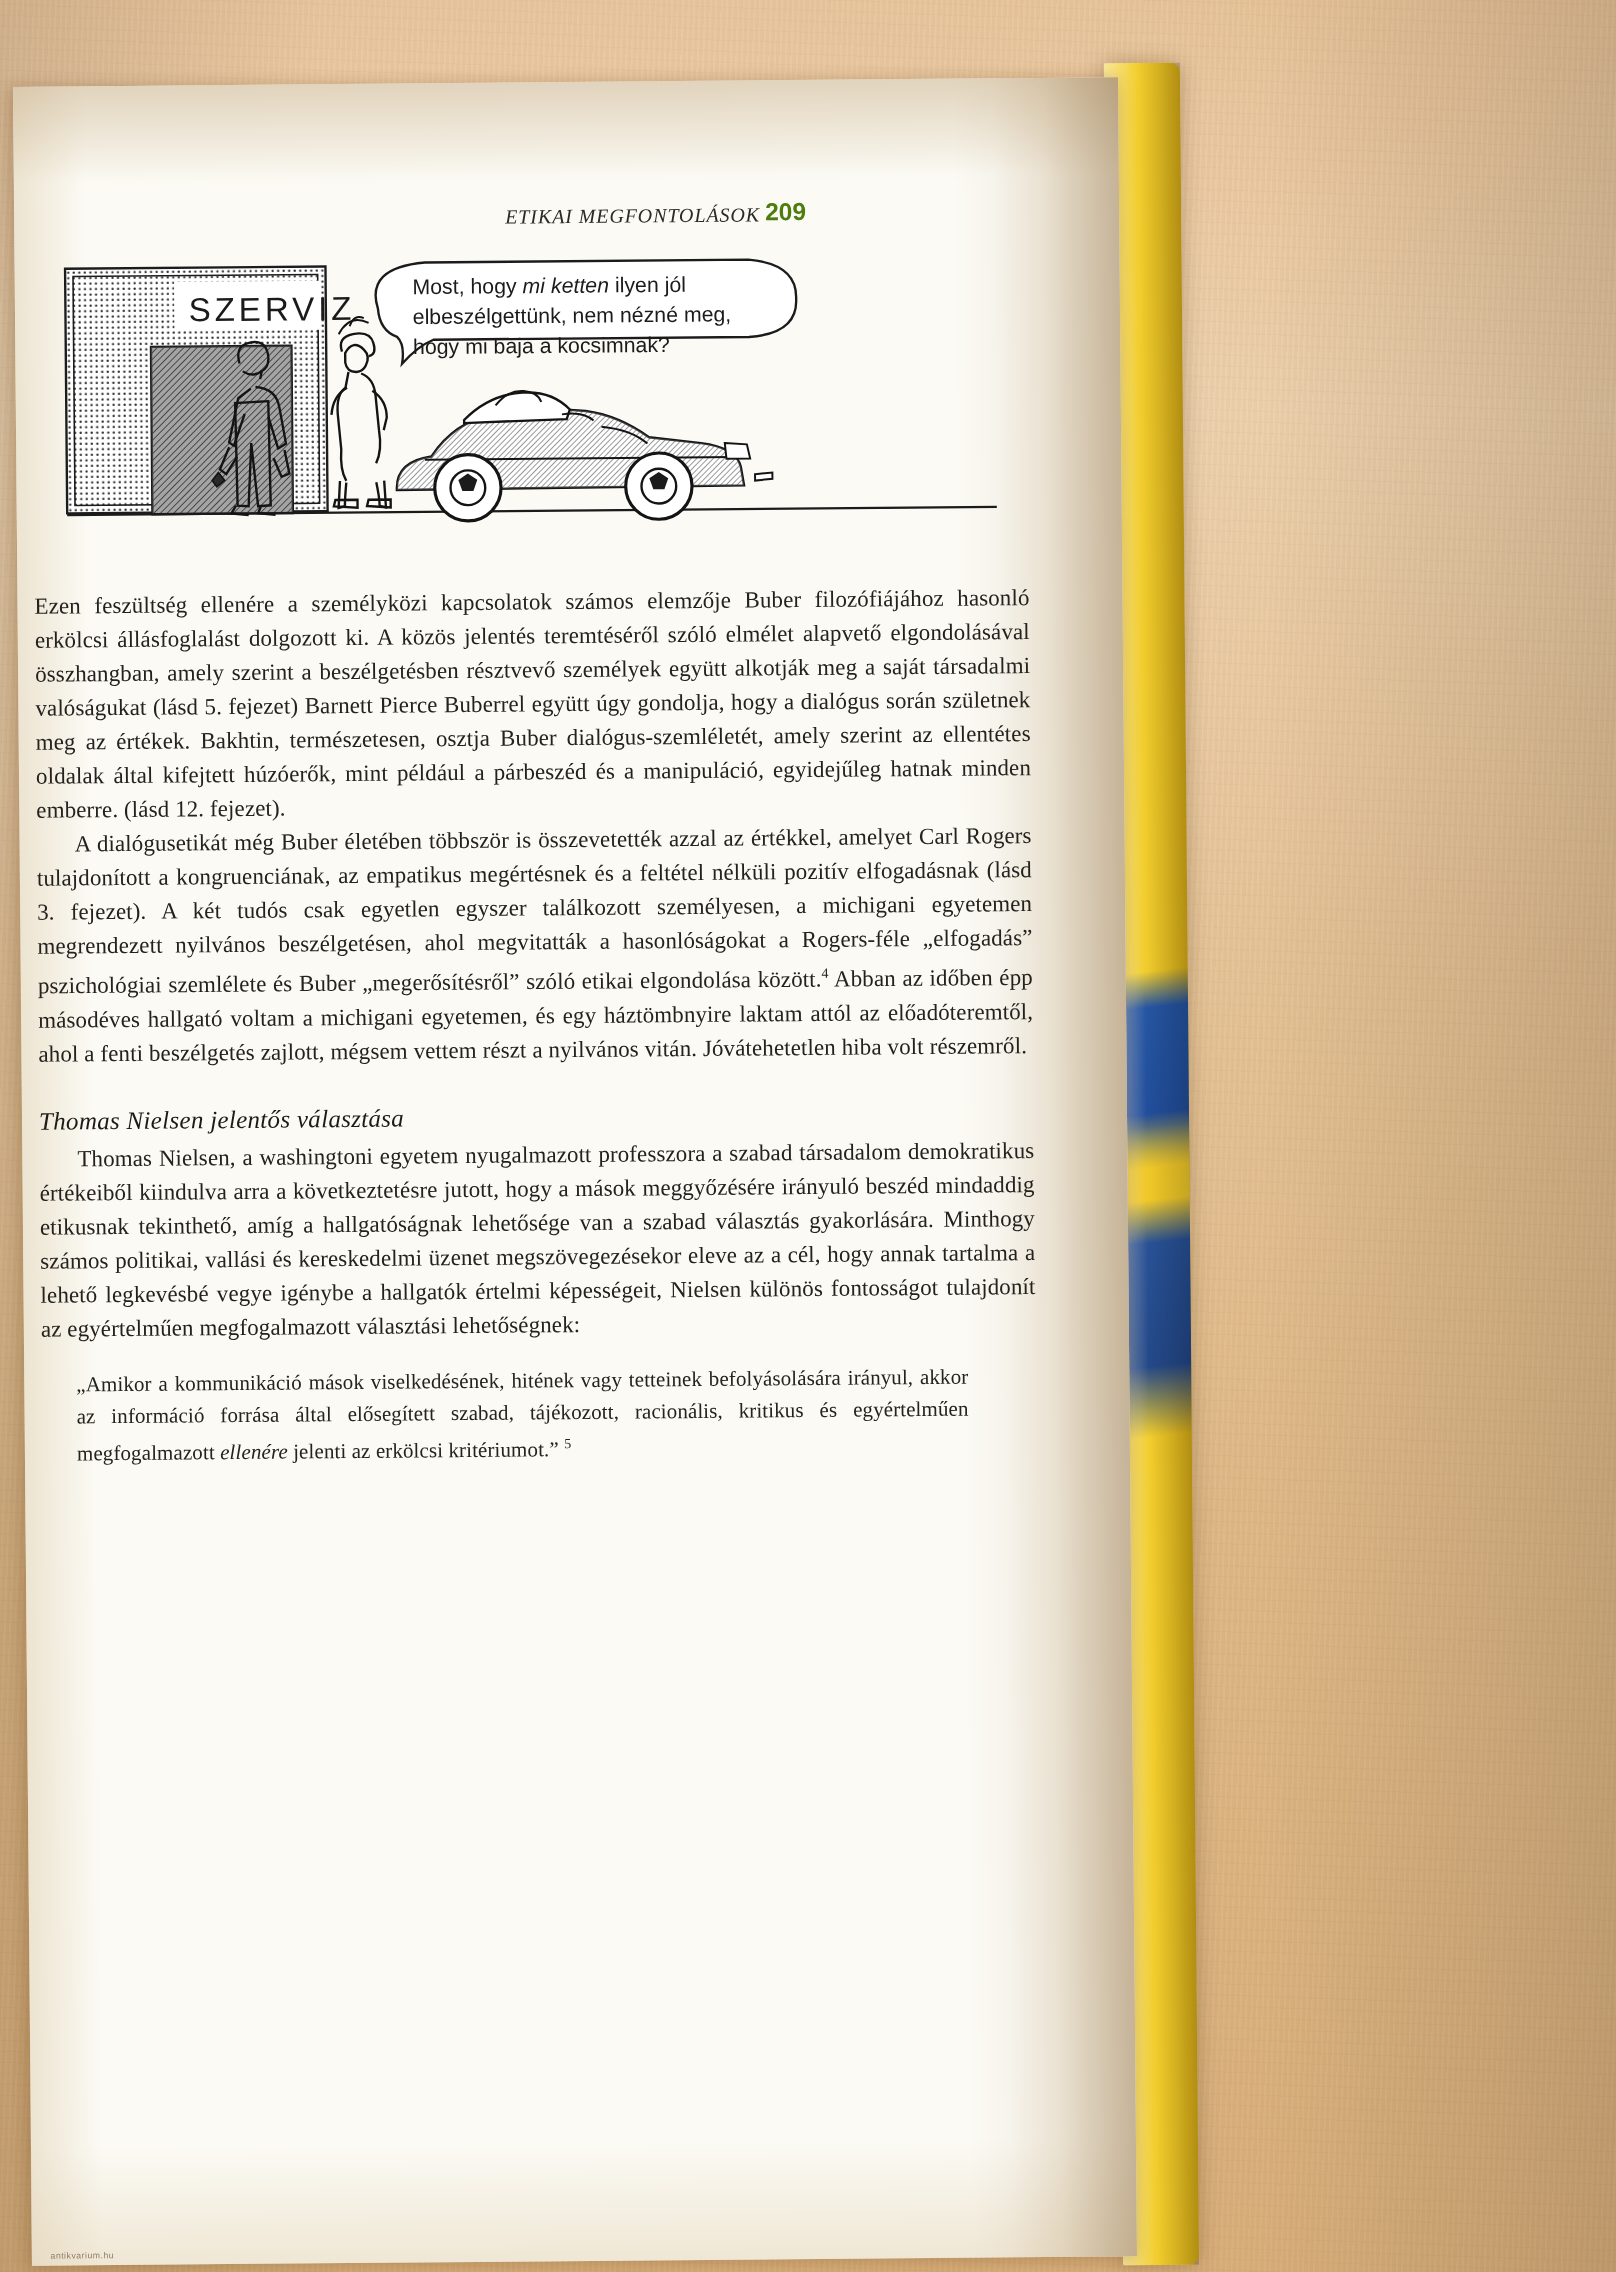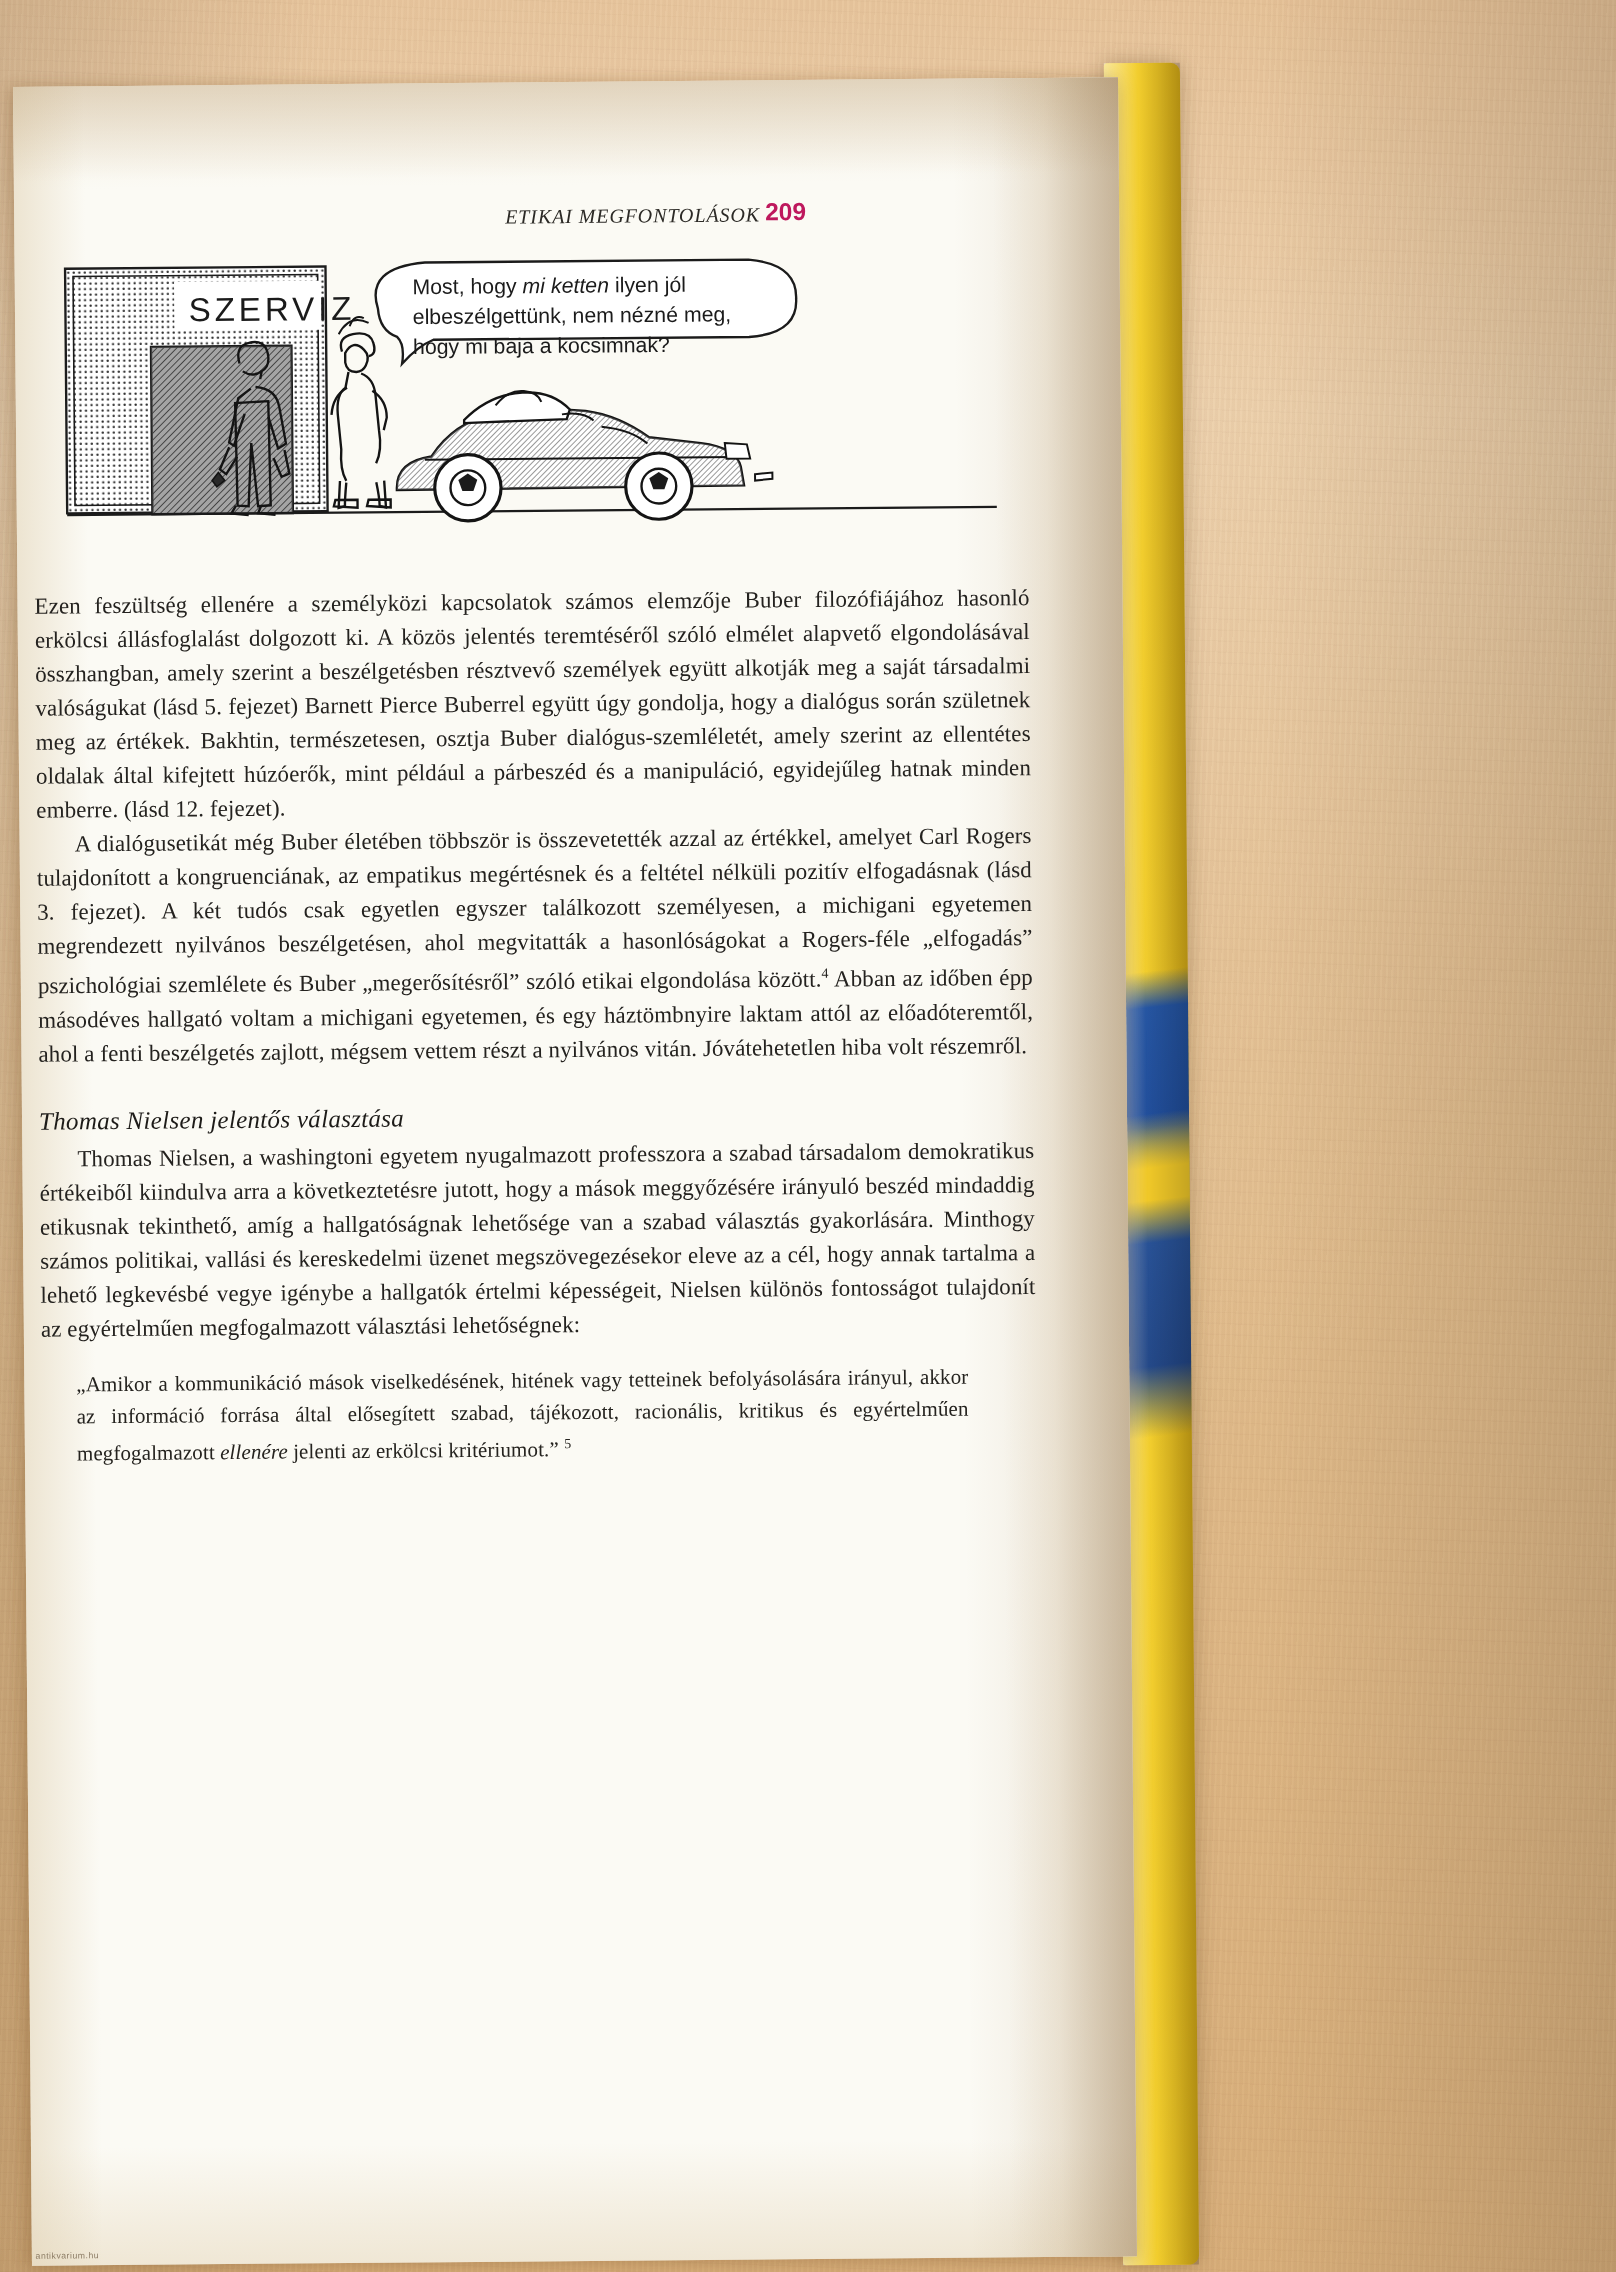--- a/index.html
+++ b/index.html
@@ -144,21 +144,21 @@
     font-size: 20px;
     letter-spacing: 0.9px;
     color: #2c2a26;
     font-family: "Liberation Serif", serif;
   }
   .runhead .rh-page {
     position: absolute;
     left: 260px; top: 0px;
     font-size: 24.5px;
     font-weight: bold;
-    color: #be185d;
+    color: #4d7c0f;
     font-family: "Liberation Sans", sans-serif;
   }
 
   
   .cartoon {
     position: relative;
     margin-top: 14px;
     margin-left: 24px;
     width: 947px;
     height: 308px;
@@ -196,21 +196,21 @@
     text-align: justify;
   }
 
   .fn { font-size: 14px; vertical-align: super; }
 
   em { font-style: italic; }
 
   
   .watermark {
     position: absolute;
-    left: 4px;
+    left: 19px;
     bottom: 4.7px;
     font-family: "Liberation Sans", sans-serif;
     font-size: 8.7px;
     color: #7b6a52;
     letter-spacing: 0.5px;
     opacity: .85;
   }
 </style>
 </head>
 <body>

